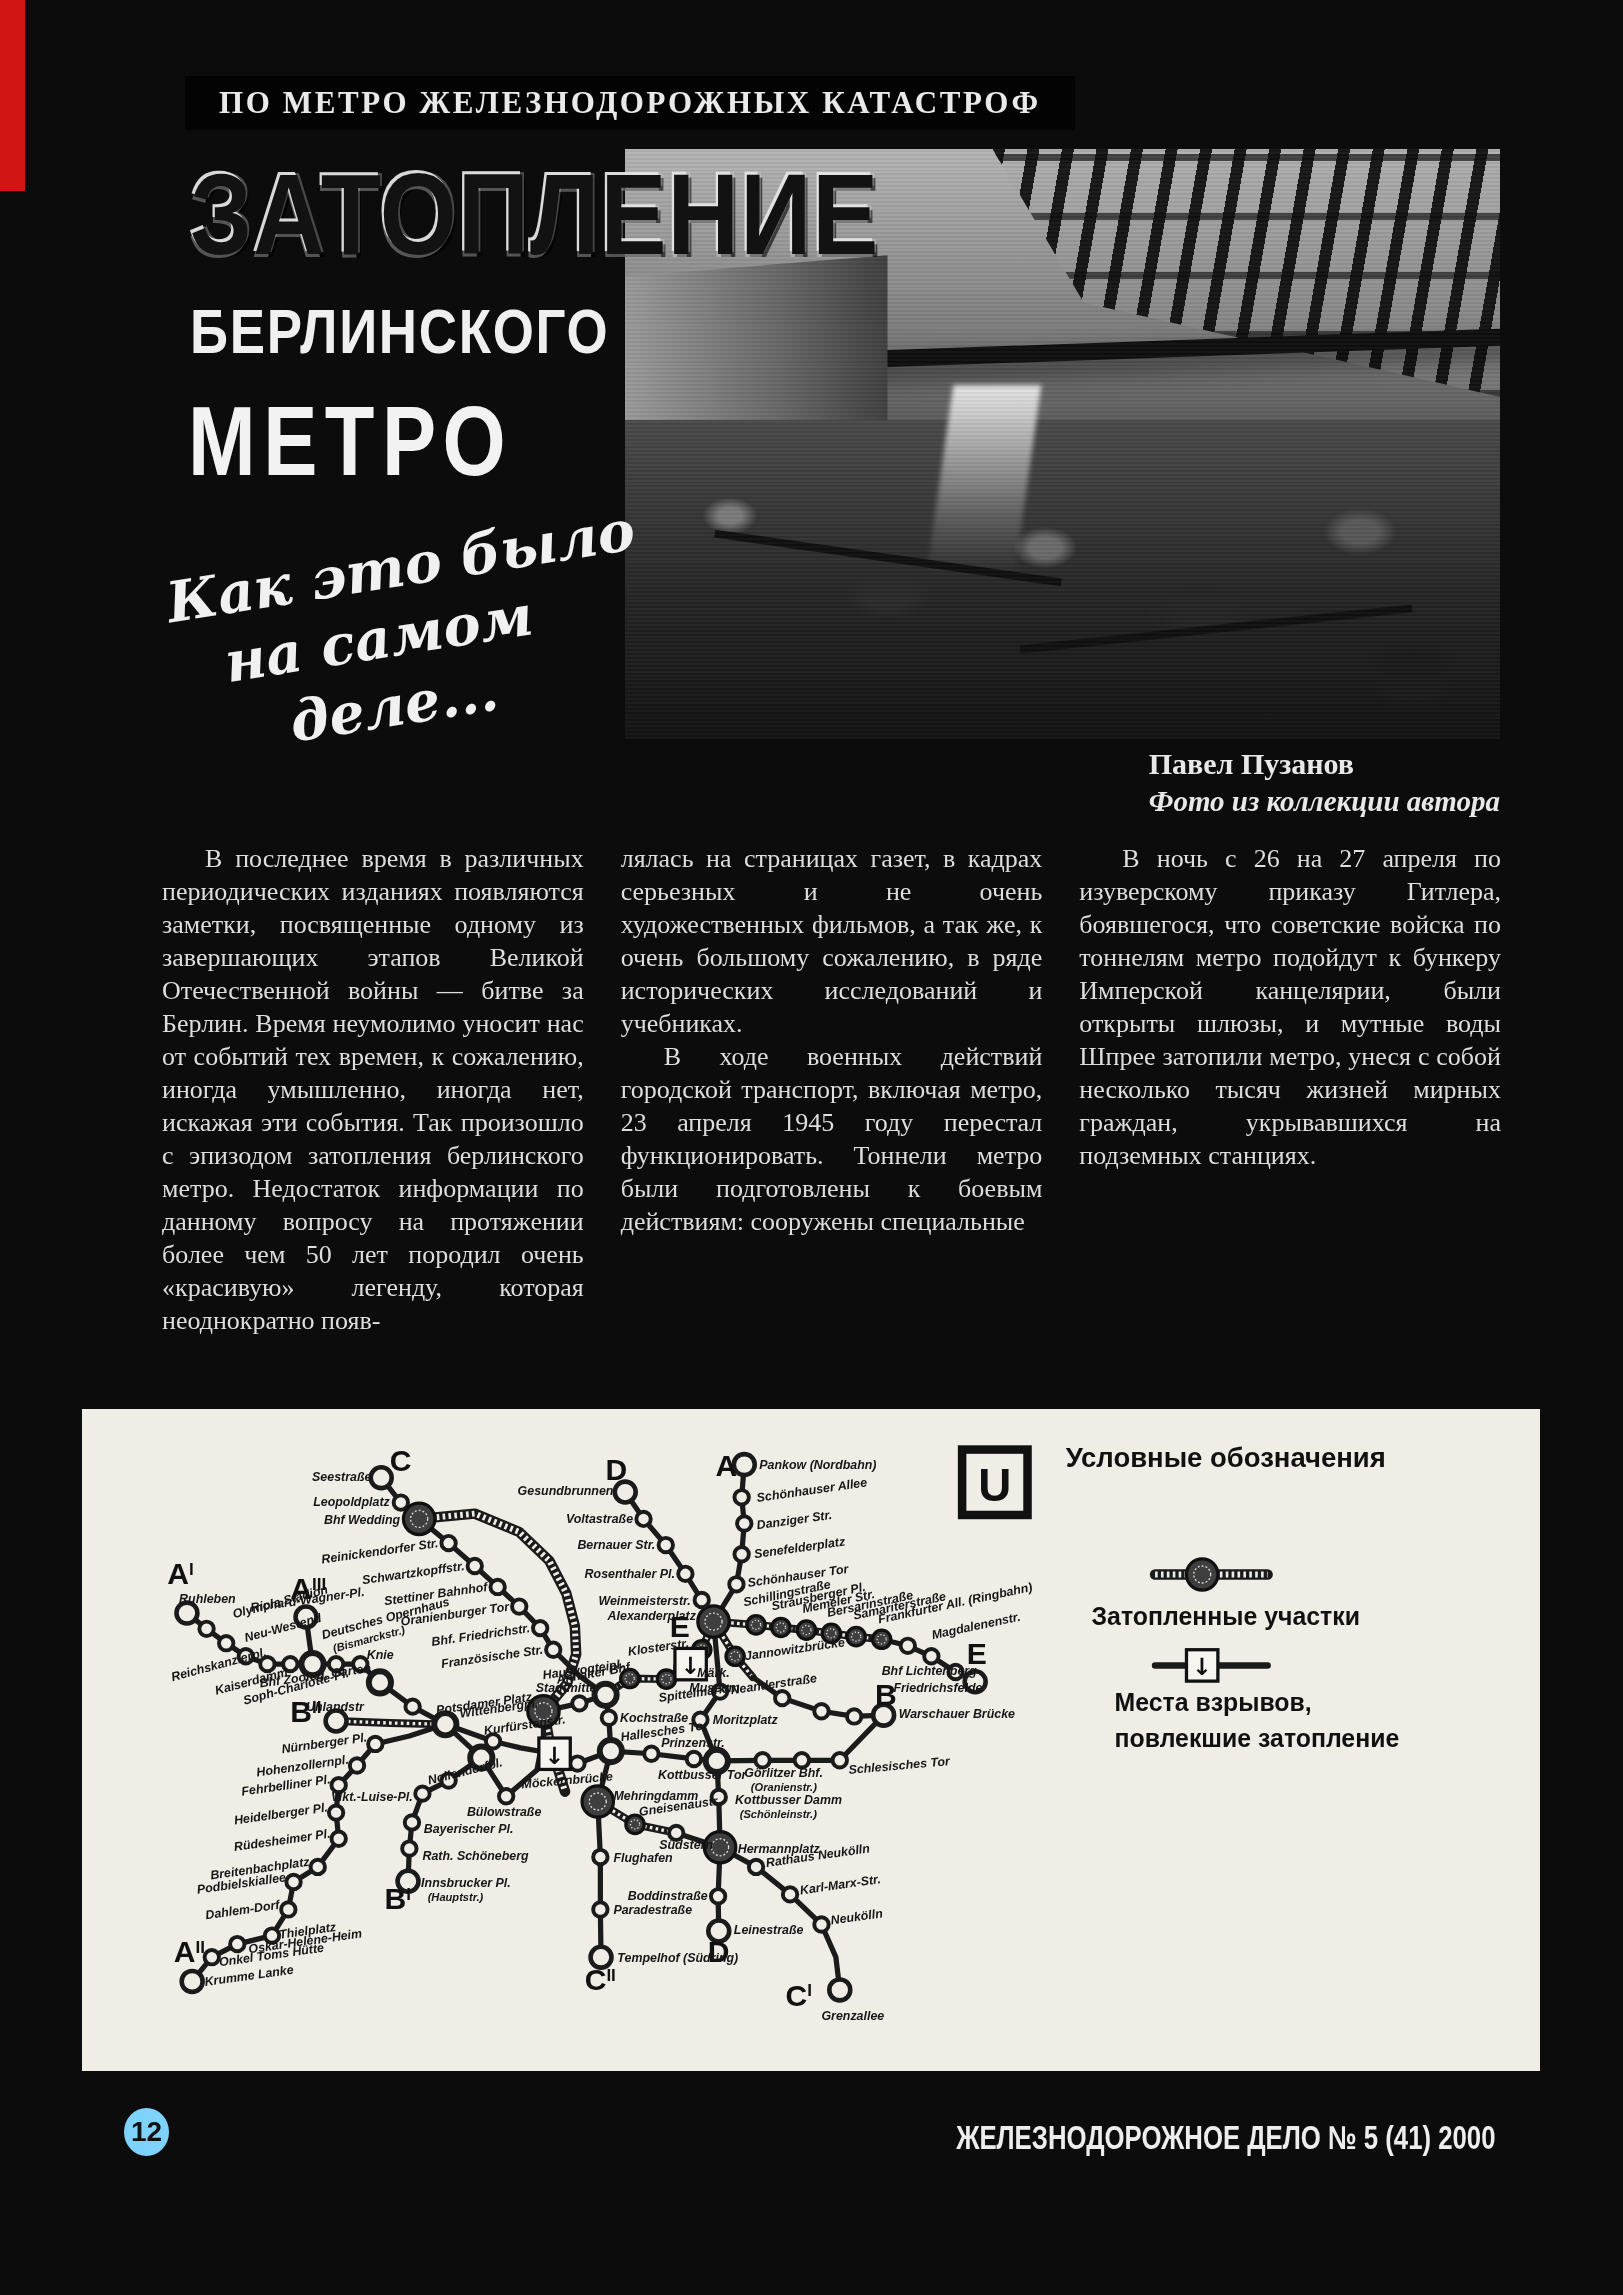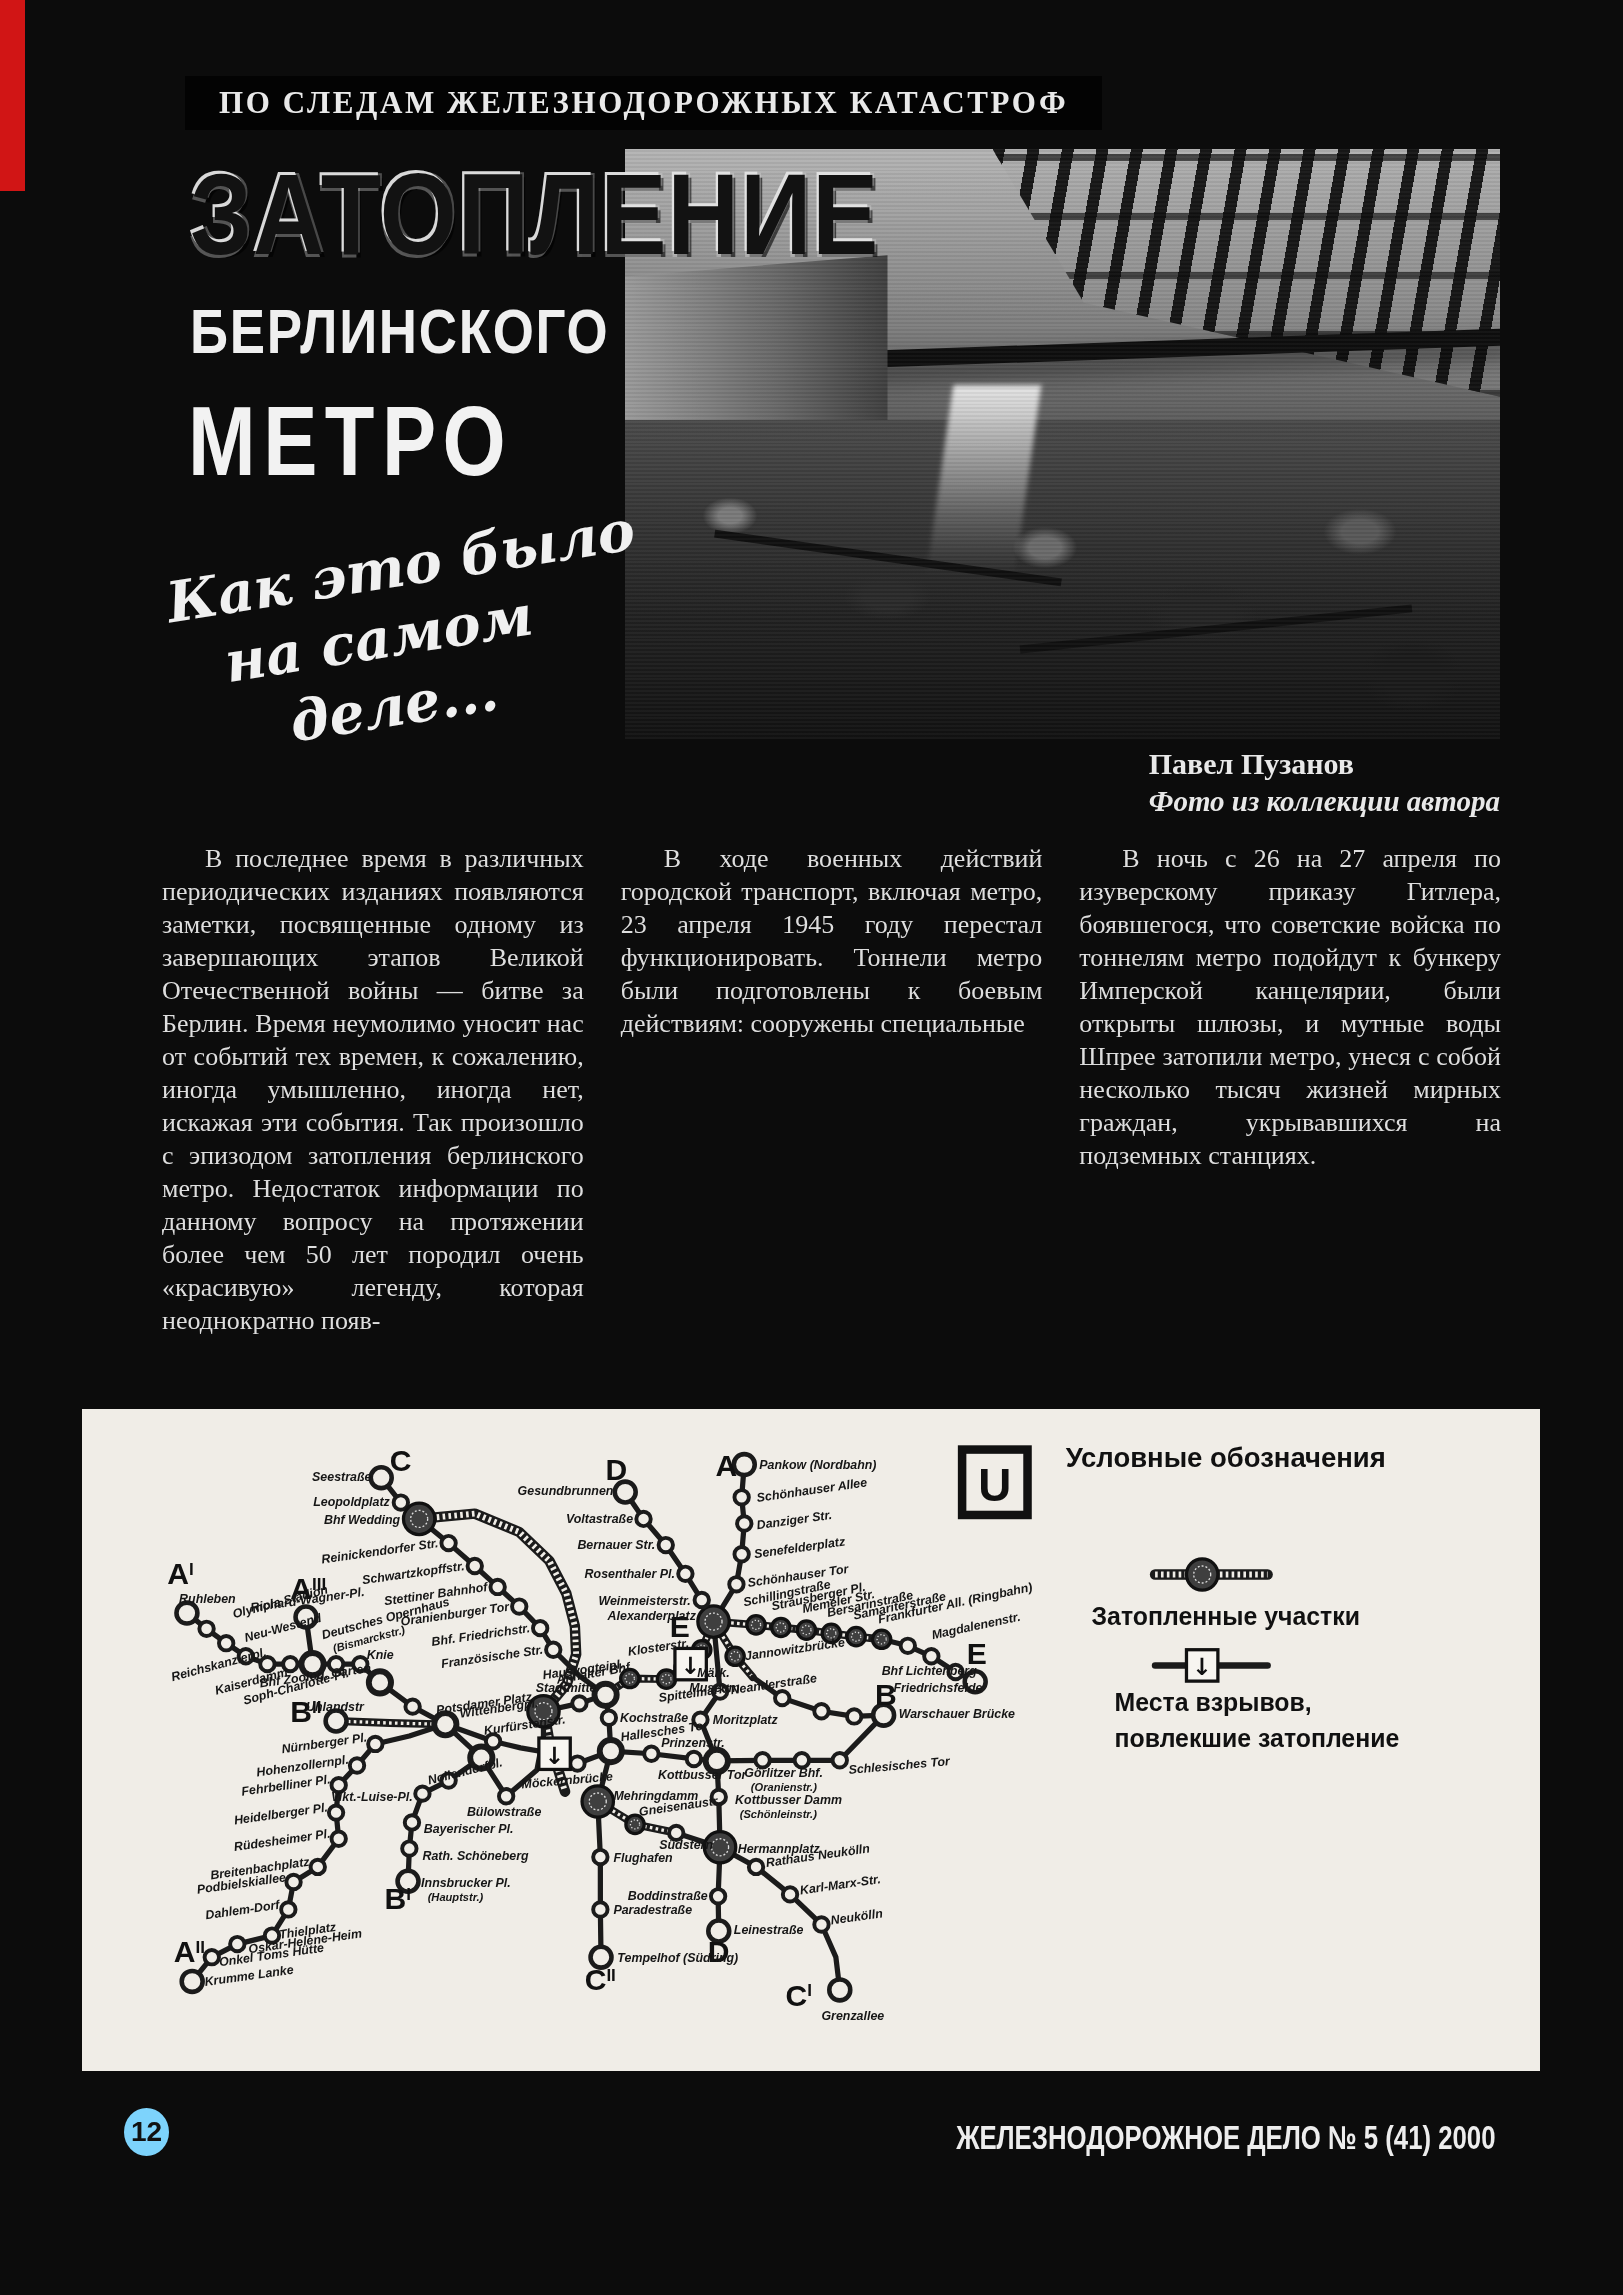--- a/index.html
+++ b/index.html
@@ -79,21 +79,21 @@
        font-weight:bold;font-size:33px;color:#ededed;transform:scaleX(.78);
        transform-origin:right center;white-space:nowrap;}
 </style>
 </head>
 <body>
 
 <div class="page">
 
   <div class="red-bar"></div>
 
-  <div class="rubric">ПО СЛЕДАМ ЖЕЛЕЗНОДОРОЖНЫХ КАТАСТРОФ</div>
+  <div class="rubric">ПО МЕТРО ЖЕЛЕЗНОДОРОЖНЫХ КАТАСТРОФ</div>
 
   <div class="photo">
     <div class="ph-truss"></div>
     <div class="ph-girder"></div>
     <div class="ph-wall"></div>
     <div class="ph-rubble"></div>
     <div class="ph-water"></div>
     <div class="ph-beam" style="left:10%;bottom:30%;width:40%;transform:rotate(8deg);"></div>
     <div class="ph-beam" style="left:45%;bottom:18%;width:45%;transform:rotate(-6deg);"></div>
     <div class="ph-noise"></div>
@@ -112,20 +112,21 @@
   <div class="credit">
     <div class="author">Павел Пузанов</div>
     <div class="source">Фото из коллекции автора</div>
   </div>
 
   <div class="columns">
     <div class="col">
         <p class="ind">В последнее время в различных периодических изданиях появляются заметки, посвященные одному из завершающих этапов Великой Отечественной войны — битве за Берлин. Время неумолимо уносит нас от событий тех времен, к сожалению, иногда умышленно, иногда нет, искажая эти события. Так произошло с эпизодом затопления берлинского метро. Недостаток информации по данному вопросу на протяжении более чем 50 лет породил очень «красивую» легенду, которая неоднократно появ-</p>
       </div>
     <div class="col">
+        <p>лялась на страницах газет, в кадрах серьезных и не очень художественных фильмов, а так же, к очень большому сожалению, в ряде исторических исследований и учебниках.</p>
         <p class="ind">В ходе военных действий городской транспорт, включая метро, 23 апреля 1945 году перестал функционировать. Тоннели метро были подготовлены к боевым действиям: сооружены специальные</p>
       </div>
     <div class="col">
         <p class="ind">В ночь с 26 на 27 апреля по изуверскому приказу Гитлера, боявшегося, что советские войска по тоннелям метро подойдут к бункеру Имперской канцелярии, были открыты шлюзы, и мутные воды Шпрее затопили метро, унеся с собой несколько тысяч жизней мирных граждан, укрывавшихся на подземных станциях.</p>
       </div>
   </div>
 
 
   <div class="map-box">
     <svg id="metro-svg" viewBox="0 0 2228 1012">

